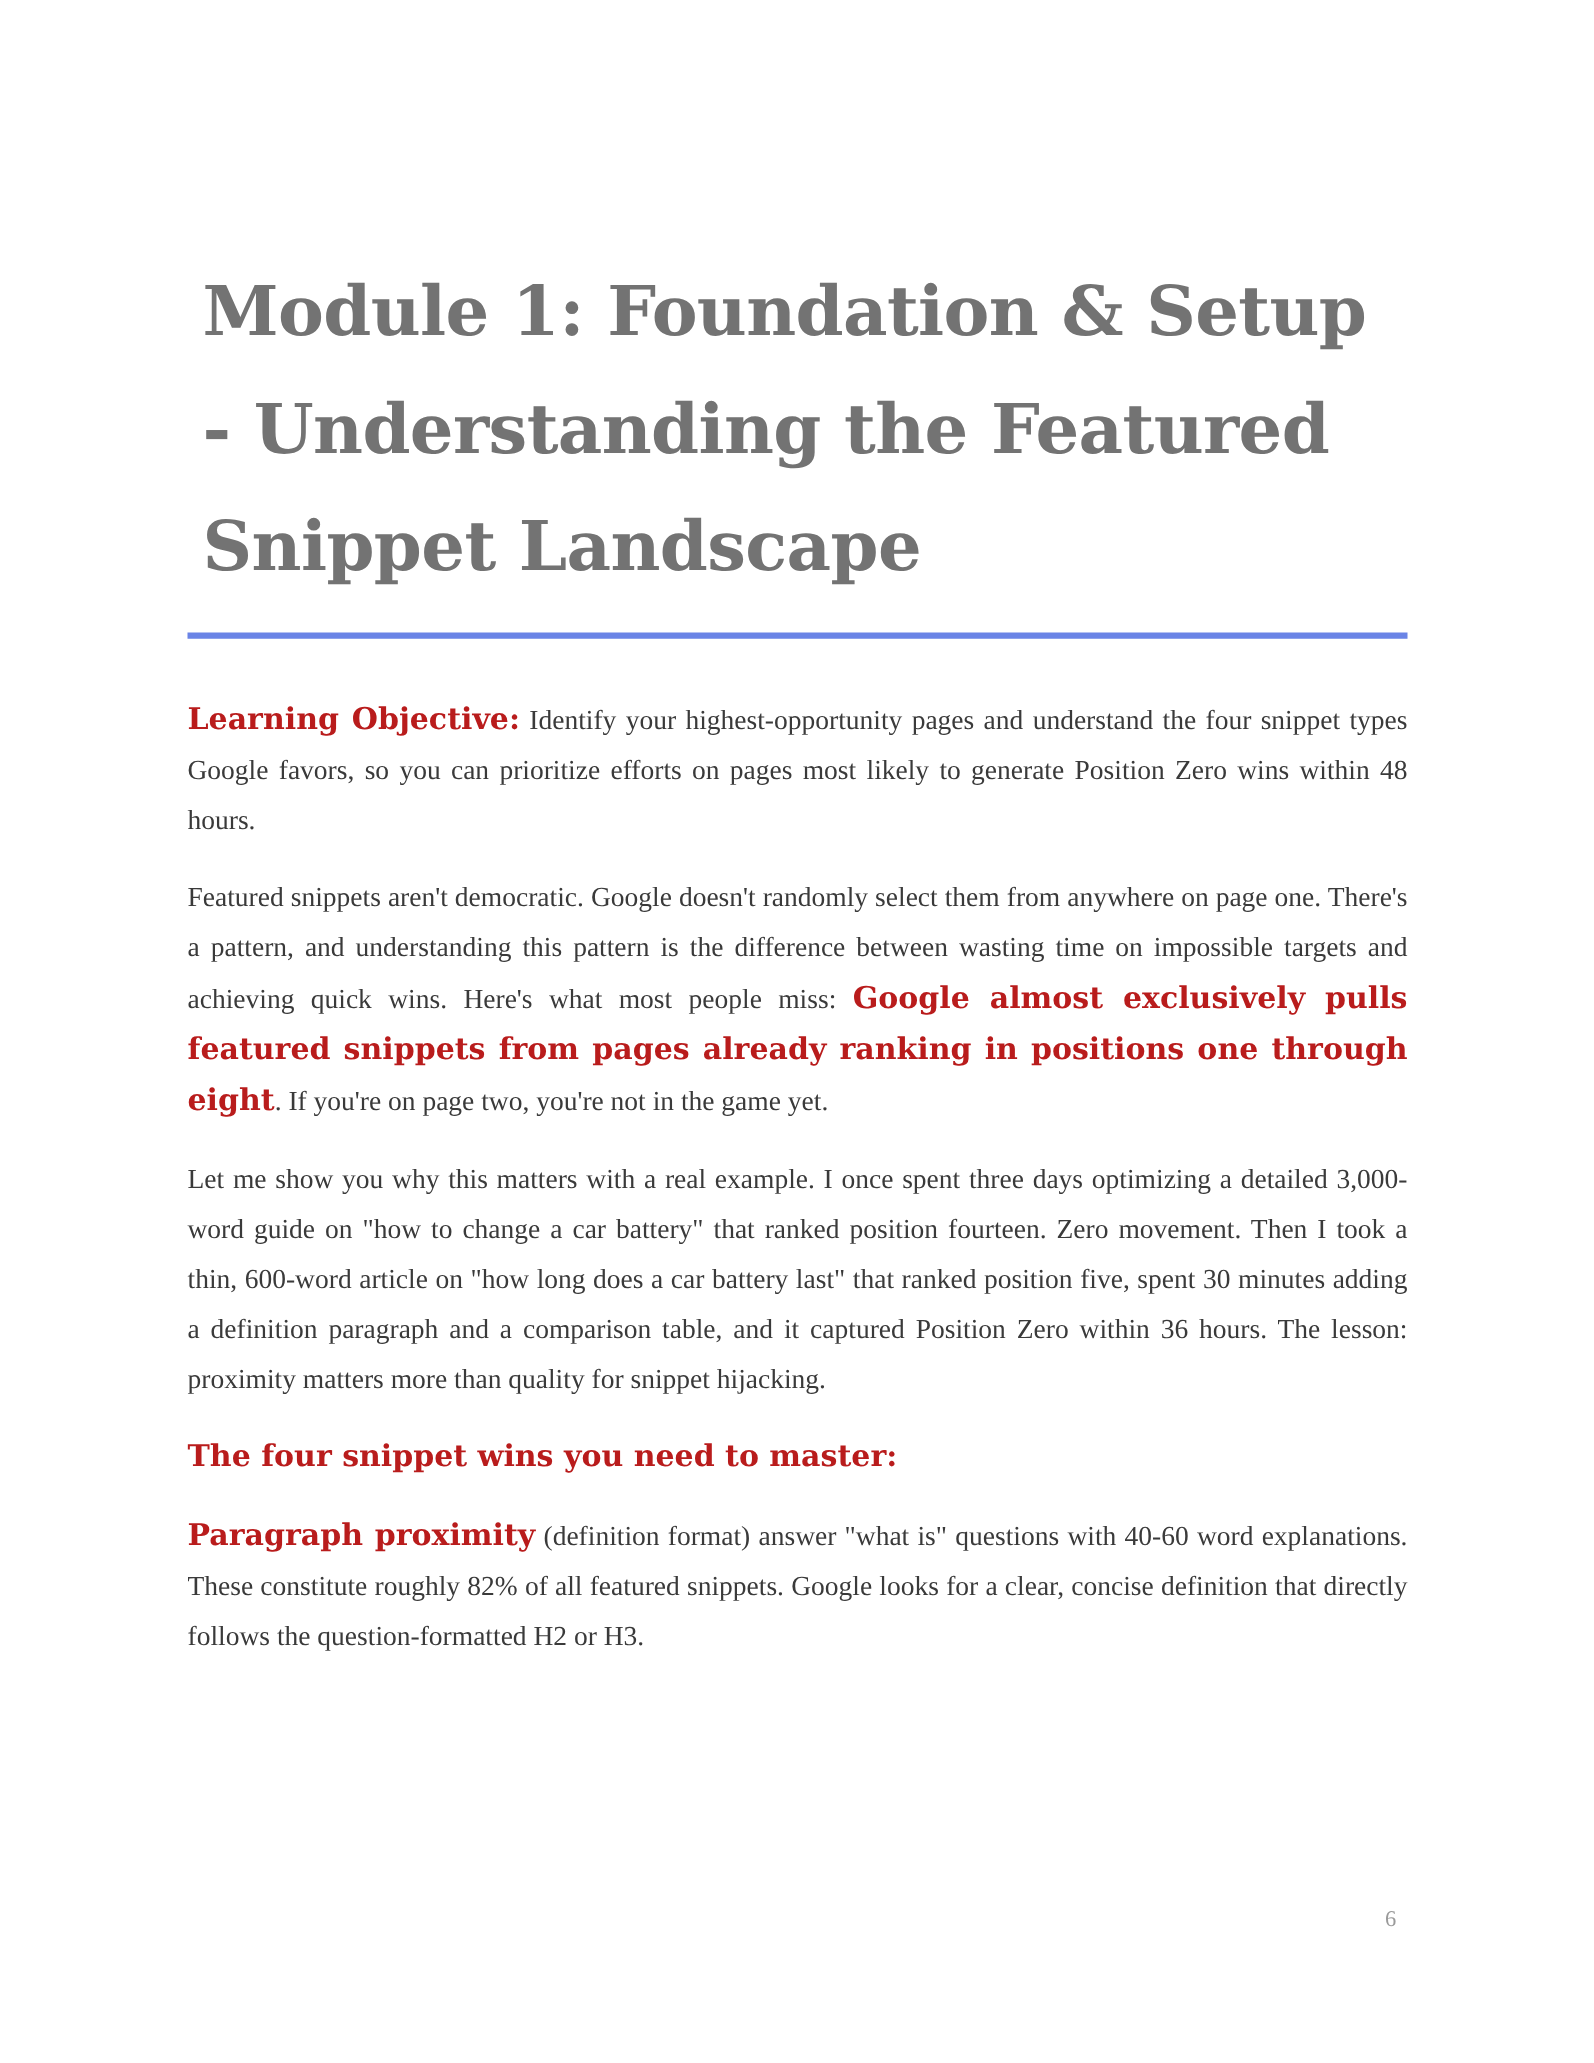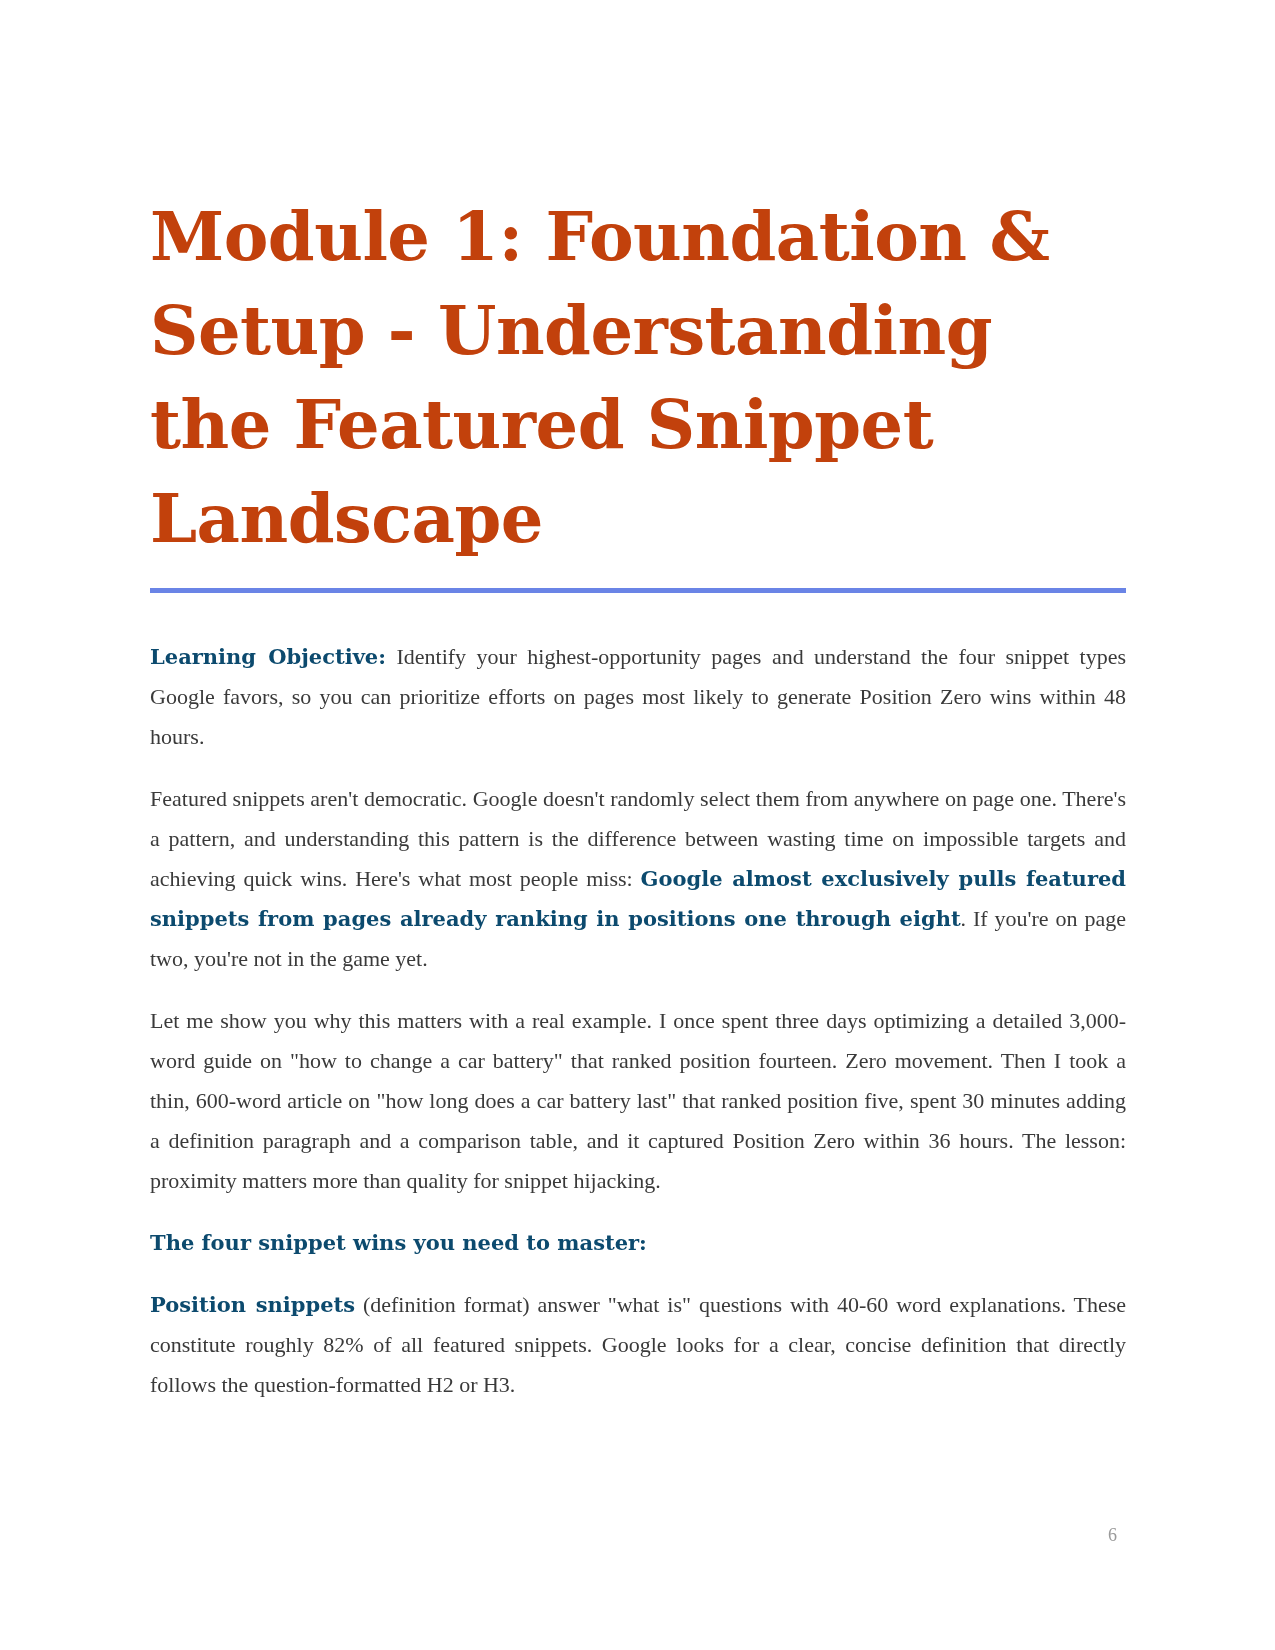--- a/index.html
+++ b/index.html
@@ -3,30 +3,30 @@
 <meta charset="utf-8">
 <style>
   html, body { margin: 0; padding: 0; background: #ffffff; }
   body { width: 1275px; height: 1650px; position: relative; overflow: hidden; }
   .page {
     position: absolute; left: 150px; top: 190px; width: 976px;
     font-family: "DejaVu Serif", "Liberation Serif", serif;
     color: #333333;
   }
   h1 {
-    margin: 0; font-family: "DejaVu Serif", serif; font-weight: bold;
-    font-size: 67px; line-height: 94px; color: #c2410c; letter-spacing: -0.5px;
+    margin: 12px; font-family: "DejaVu Serif", serif; font-weight: bold;
+    font-size: 55px; line-height: 94px; color: #737373; letter-spacing: -0.5px;
   }
   .rule { margin-top: 22px; height: 5px; background: #6a84e6; width: 100%; }
   p {
     margin: 0 0 22px 0; font-size: 22px; line-height: 40px; text-align: justify;
     font-family: "Liberation Serif", serif; color: #3a3a3a;
   }
   p.first { margin-top: 44px; }
-  b { color: #0c4a6e; font-family: "DejaVu Serif", serif; font-size: 21px; }
+  b { color: #b91c1c; font-family: "DejaVu Serif", serif; font-size: 24px; }
   .pagenum {
     position: absolute; left: 1108px; top: 1525px; font-size: 18px; color: #9a9a9a;
     font-family: "Liberation Serif", serif;
   }
 </style>
 </head>
 <body>
 
 <div class="page">
   <h1>Module 1: Foundation &amp; Setup - Understanding the Featured Snippet Landscape</h1>
@@ -40,17 +40,17 @@
     <span>Featured snippets aren't democratic. Google doesn't randomly select them from anywhere on page one. There's a pattern, and understanding this pattern is the difference between wasting time on impossible targets and achieving quick wins. Here's what most people miss: </span><b>Google almost exclusively pulls featured snippets from pages already ranking in positions one through eight</b><span>. If you're on page two, you're not in the game yet.</span>
   </p>
 
   <p>Let me show you why this matters with a real example. I once spent three days optimizing a detailed 3,000-word guide on "how to change a car battery" that ranked position fourteen. Zero movement. Then I took a thin, 600-word article on "how long does a car battery last" that ranked position five, spent 30 minutes adding a definition paragraph and a comparison table, and it captured Position Zero within 36 hours. The lesson: proximity matters more than quality for snippet hijacking.</p>
 
   <p>
     <b>The four snippet wins you need to master:</b>
   </p>
 
   <p>
-    <b>Position snippets</b><span> (definition format) answer "what is" questions with 40-60 word explanations. These constitute roughly 82% of all featured snippets. Google looks for a clear, concise definition that directly follows the question-formatted H2 or H3.</span>
+    <b>Paragraph proximity</b><span> (definition format) answer "what is" questions with 40-60 word explanations. These constitute roughly 82% of all featured snippets. Google looks for a clear, concise definition that directly follows the question-formatted H2 or H3.</span>
   </p>
 </div>
 
 <div class="pagenum">6</div>
 
 </body></html>

